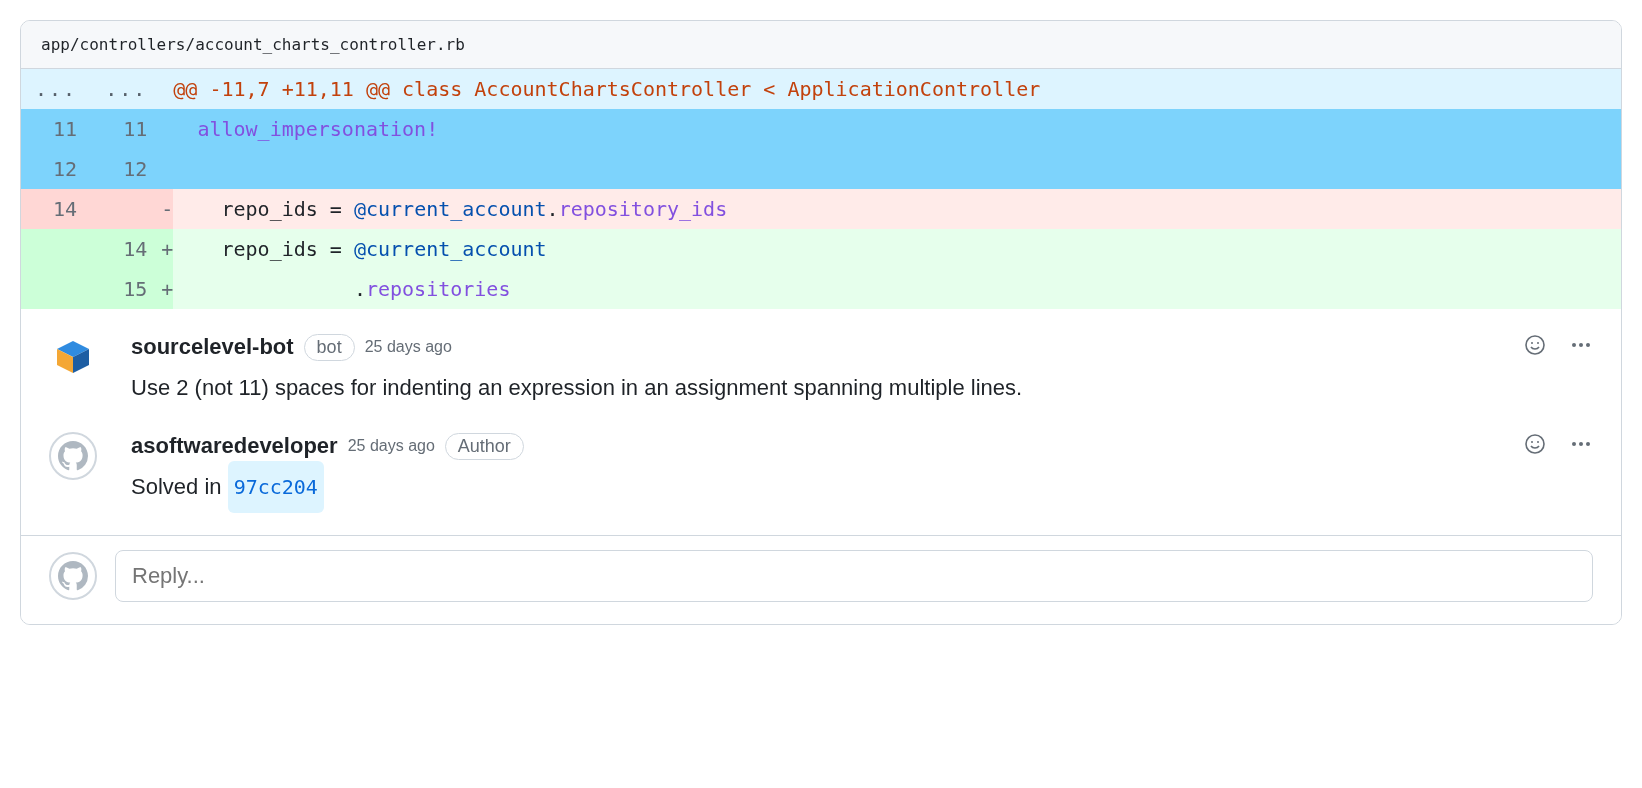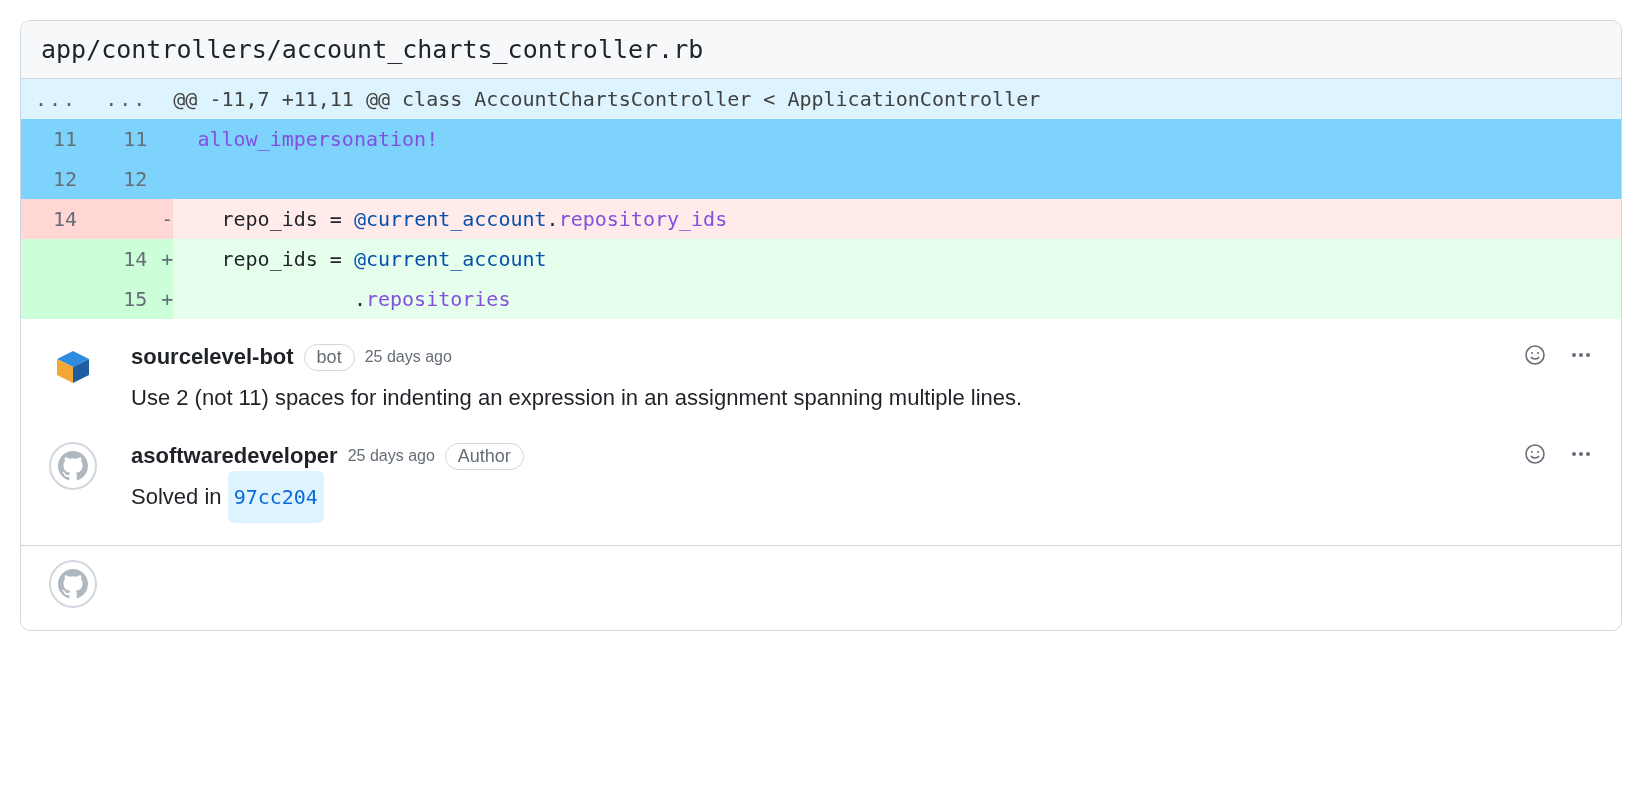--- a/index.html
+++ b/index.html
@@ -11,34 +11,34 @@
   }
   .diff-container {
     border: 1px solid #d0d7de;
     border-radius: 10px;
     overflow: hidden;
   }
   .file-header {
     background: #f6f8fa;
     padding: 14px 20px;
     font-family: ui-monospace, SFMono-Regular, "SF Mono", Menlo, Consolas, monospace;
-    font-size: 25px;
+    font-size: 16px;
     color: #1f2328;
     border-bottom: 1px solid #d0d7de;
   }
   .diff-table {
     width: 100%;
     border-collapse: collapse;
     font-family: ui-monospace, SFMono-Regular, "SF Mono", Menlo, Consolas, monospace;
     font-size: 20px;
     line-height: 2.0;
   }
   .hunk-row td {
     background: #ddf4ff;
-    color: #404040;
+    color: #c2410c;
   }
   .num-col {
     width: 80px;
     text-align: right;
     padding: 0 14px;
     color: #656d76;
     user-select: none;
     vertical-align: top;
   }
   .hunk-row .num-col {
@@ -288,15 +288,16 @@
     </div>
 
   </div>
 
   <div class="reply-box">
     <div class="avatar avatar-octicon" style="width:48px;height:48px">
       <svg width="30" height="30" viewBox="0 0 16 16" fill="currentColor">
         <path d="M8 0C3.58 0 0 3.58 0 8c0 3.54 2.29 6.53 5.47 7.59.4.07.55-.17.55-.38 0-.19-.01-.82-.01-1.49-2.01.37-2.53-.49-2.69-.94-.09-.23-.48-.94-.82-1.13-.28-.15-.68-.52-.01-.53.63-.01 1.08.58 1.23.82.72 1.21 1.87.87 2.33.66.07-.52.28-.87.51-1.07-1.78-.2-3.64-.89-3.64-3.95 0-.87.31-1.59.82-2.15-.08-.2-.36-1.02.08-2.12 0 0 .67-.21 2.2.82.64-.18 1.32-.27 2-.27.68 0 1.36.09 2 .27 1.53-1.04 2.2-.82 2.2-.82.44 1.1.16 1.92.08 2.12.51.56.82 1.27.82 2.15 0 3.07-1.87 3.75-3.65 3.95.29.25.54.73.54 1.48 0 1.07-.01 1.93-.01 2.2 0 .21.15.46.55.38A8.013 8.013 0 0 0 16 8c0-4.42-3.58-8-8-8z"></path>
       </svg>
     </div>
+    <input class="reply-input" placeholder="Reply..." style="">
   </div>
 
 </div>
 
 </body></html>

